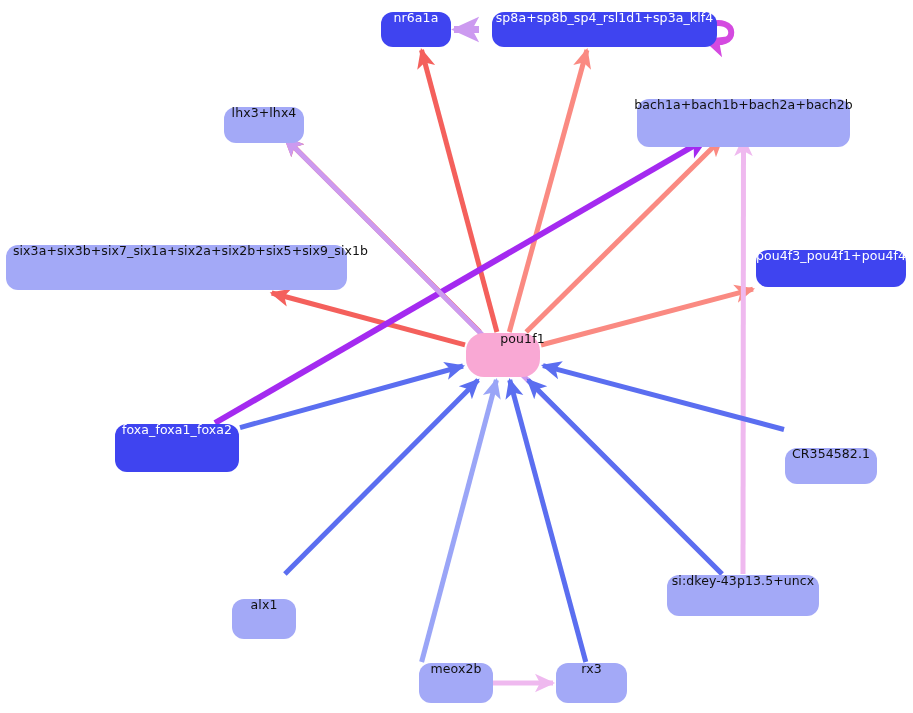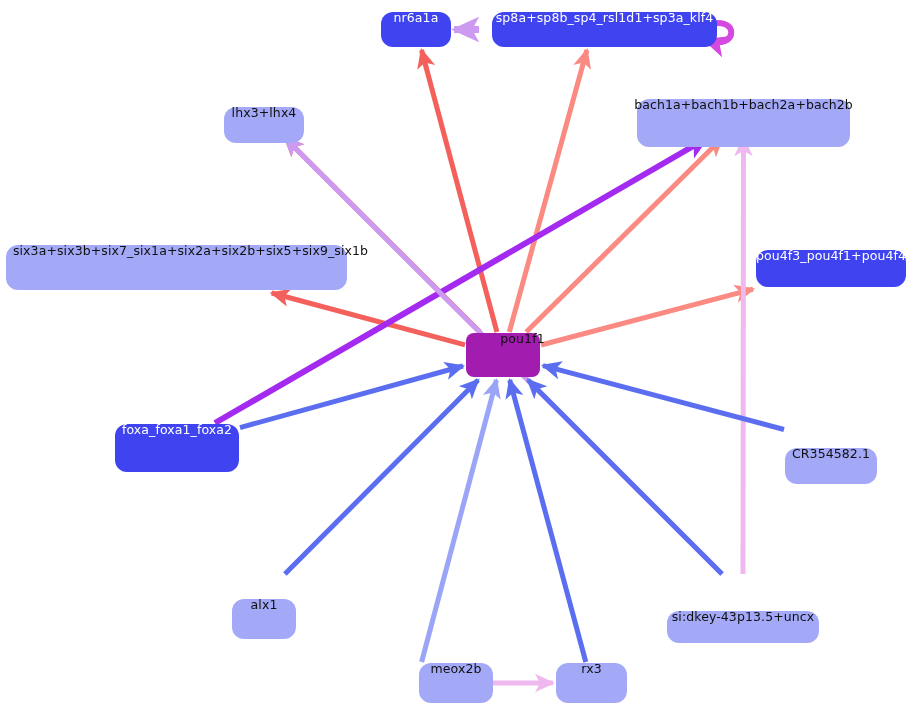--- a/index.html
+++ b/index.html
@@ -12,21 +12,21 @@
     display:flex;align-items:flex-start;justify-content:center;
     border-radius:12px;
     font-size:12.5px;
     line-height:1;
     white-space:nowrap;
     letter-spacing:0.1px;
     user-select:none;
   }
   .node.light{background:#a3a9f7;color:#101010;}
   .node.dark{background:#3f44f0;color:#ffffff;}
-  .node.target{background:#a21caf;color:#101010;border-radius:8px;padding-left:39px;}
+  .node.target{background:#f9a8d4;color:#101010;border-radius:18px;padding-left:39px;}
 </style>
 </head>
 <body>
 
 <div id="graph">
   <svg id="edges" viewBox="0 0 913 713" xmlns="http://www.w3.org/2000/svg">
     <defs id="arrow-defs">
         <marker id="arw-cc9af0" viewBox="0 0 10 10" refX="8.6" refY="5" markerWidth="4.2" markerHeight="4.2" orient="auto-start-reverse" markerUnits="strokeWidth">
           <path d="M 0 0.6 L 9.6 5 L 0 9.4 L 2.4 5 Z" fill="#cc9af0"></path>
         </marker>
@@ -97,21 +97,21 @@
       </div>
       <div class="node dark" style="left: 115px; top: 424px; width: 124px; height: 48px;">
         <span>foxa_foxa1_foxa2</span>
       </div>
       <div class="node light" style="left: 785px; top: 424px; width: 92px; height: 36px; margin-top: 24px;">
         <span>CR354582.1</span>
       </div>
       <div class="node light" style="left: 232px; top: 575px; width: 64px; height: 40px; margin-top: 24px;">
         <span>alx1</span>
       </div>
-      <div class="node light" style="left: 667px; top: 575px; width: 152px; height: 32px; margin-top: 36px;">
+      <div class="node light" style="left: 667px; top: 575px; width: 152px; height: 41px;">
         <span>si:dkey-43p13.5+uncx</span>
       </div>
       <div class="node light" style="left: 379px; top: 663px; width: 74px; height: 40px; margin-left: 40px;">
         <span>meox2b</span>
       </div>
       <div class="node light" style="left: 556px; top: 663px; width: 71px; height: 40px;">
         <span>rx3</span>
       </div>
     </div>
 </div>

